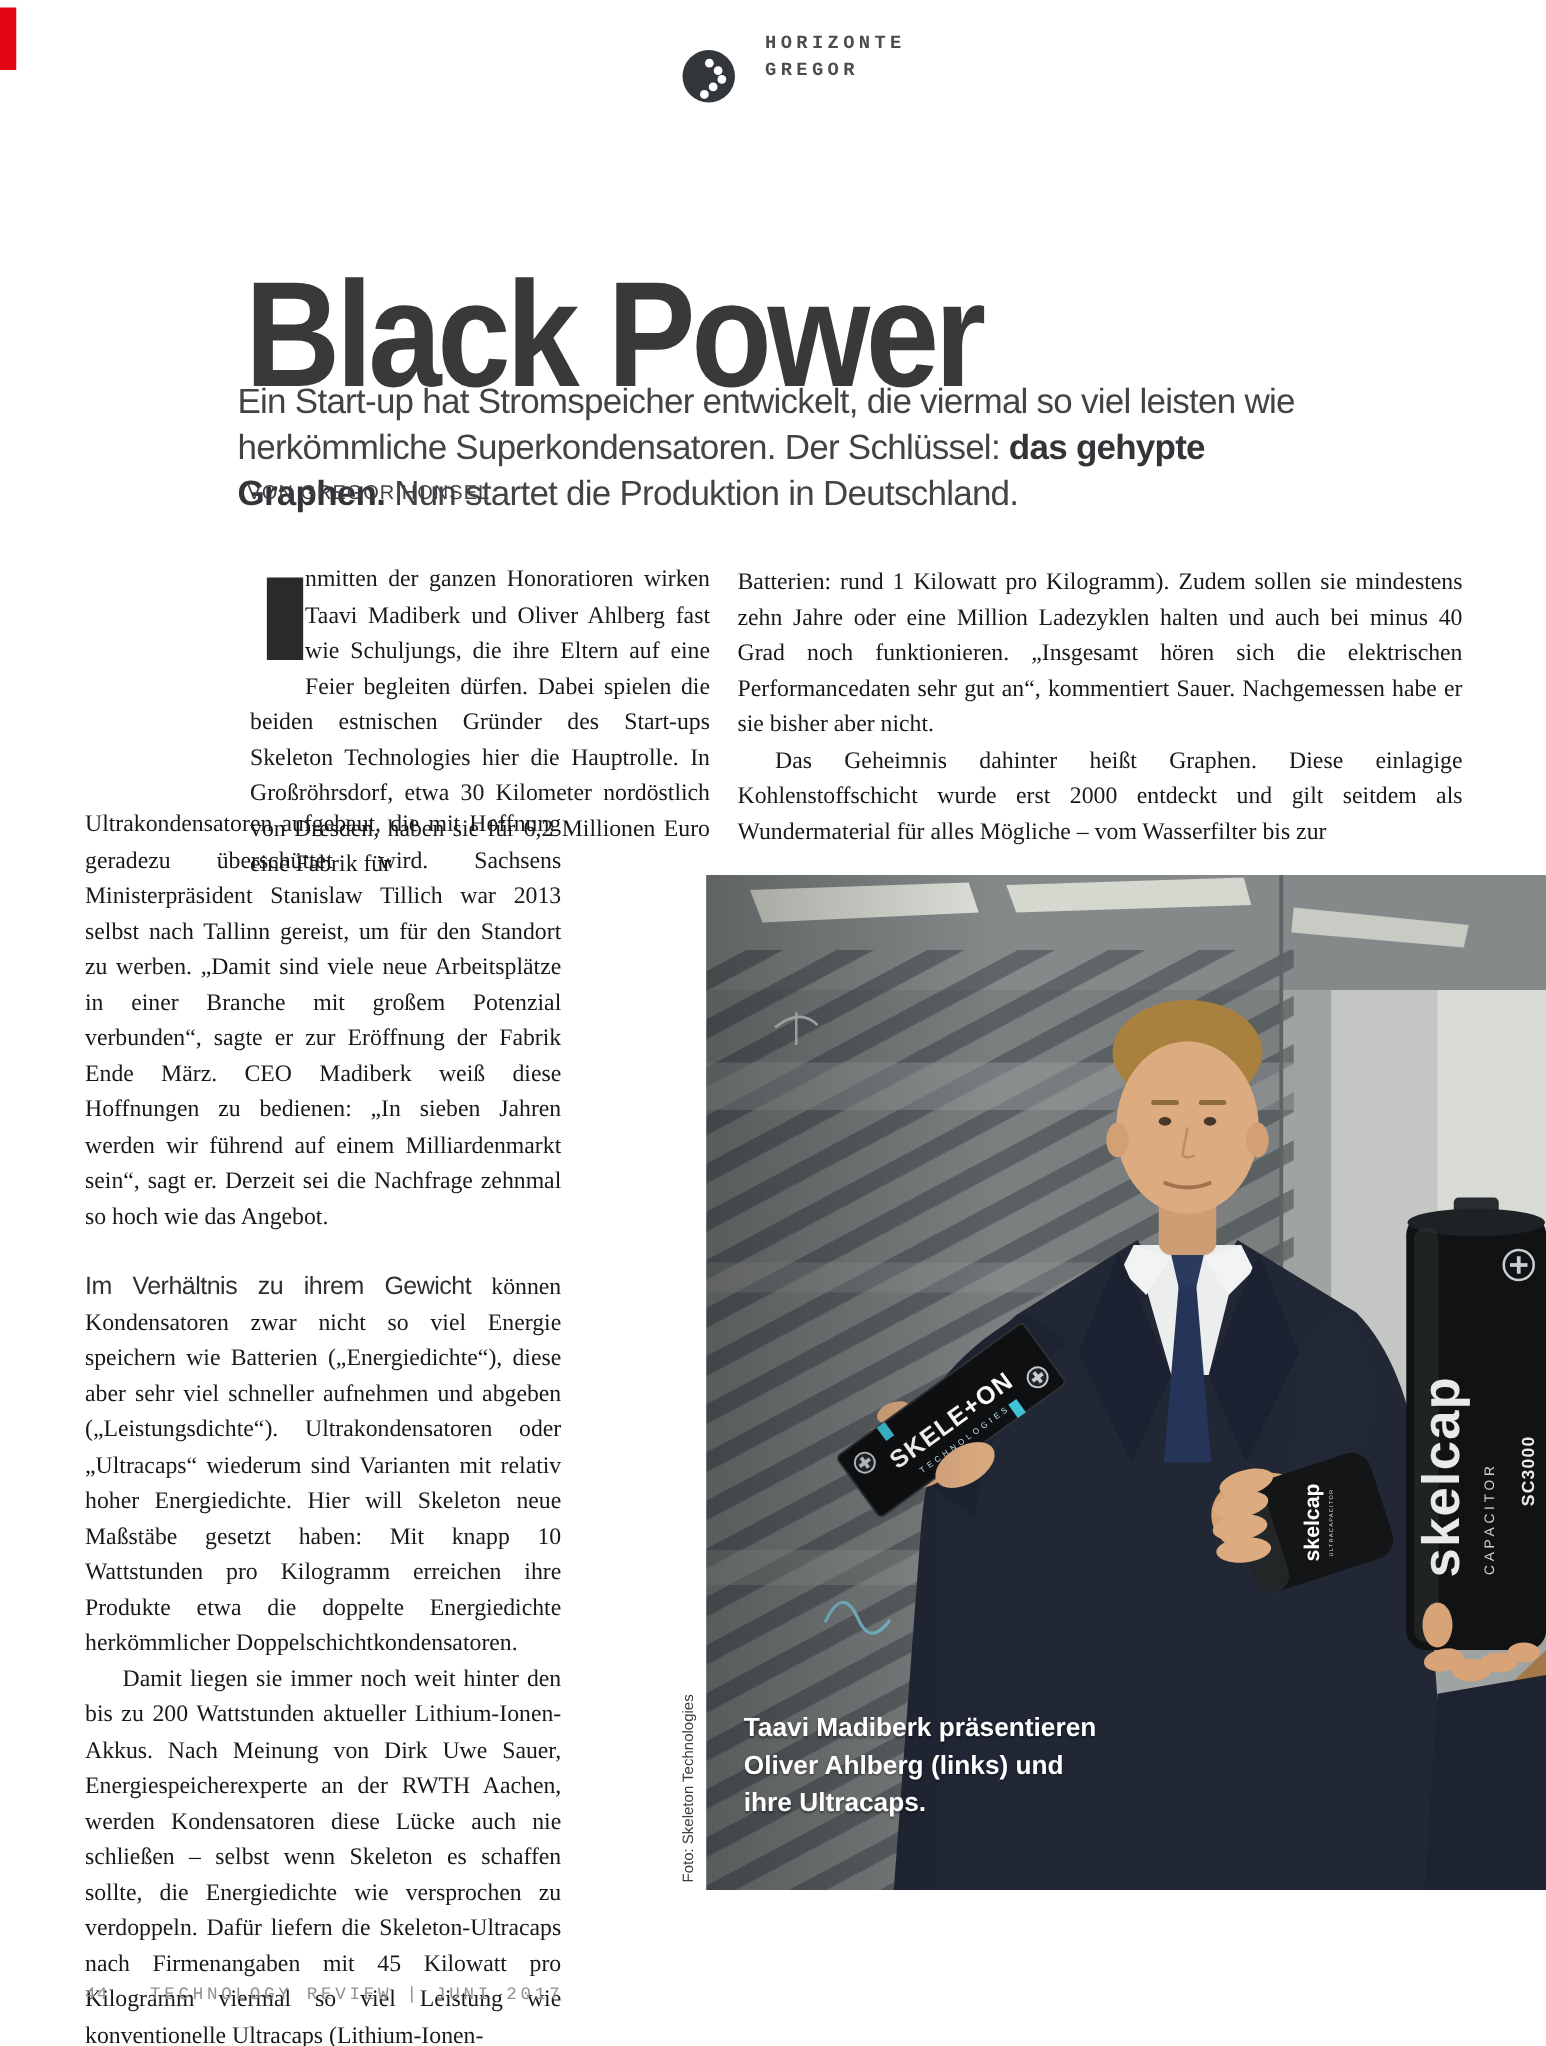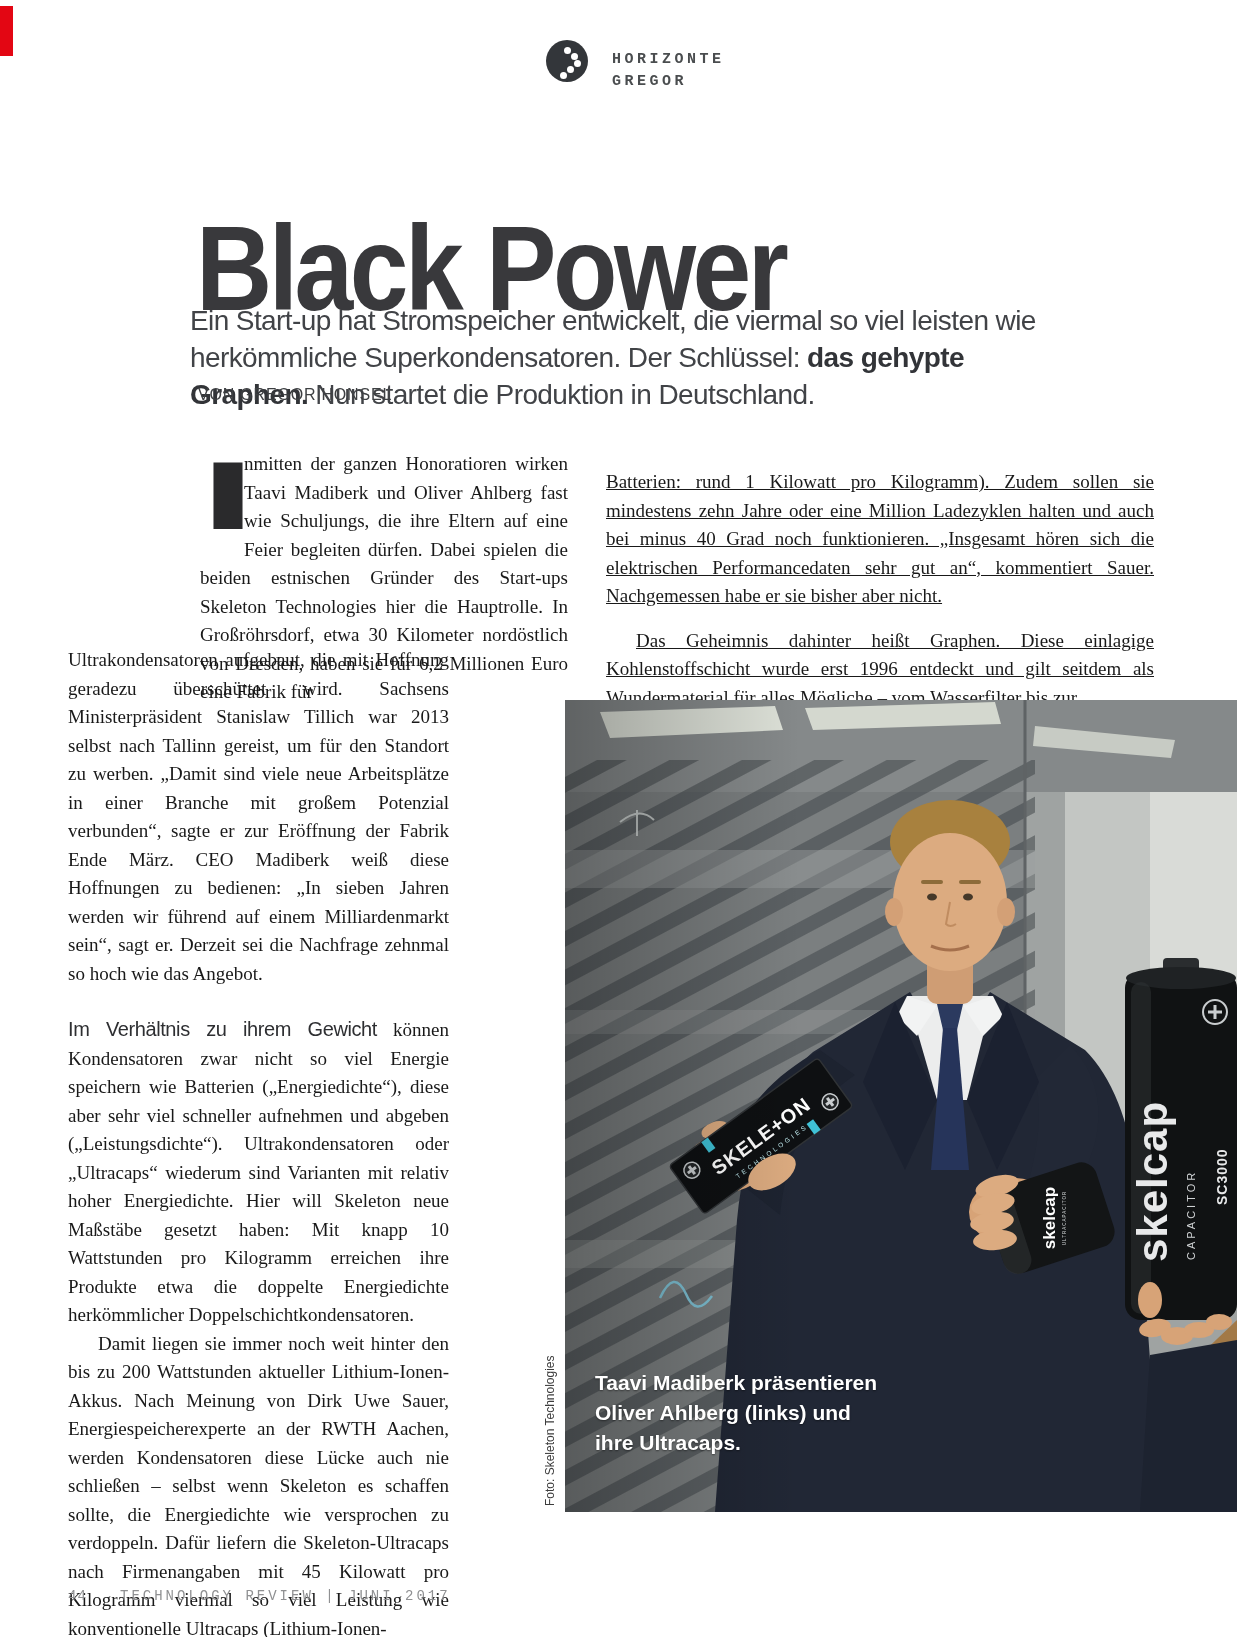--- a/index.html
+++ b/index.html
@@ -3,21 +3,21 @@
 <meta charset="utf-8">
 <style>
   html,body{margin:0;padding:0;background:#e8e8e8;}
   .page{position:relative;width:1237px;height:1637px;background:#ffffff;overflow:hidden;
         font-family:"Liberation Serif", serif;color:#191919;}
   
   .section-bar{position:absolute;left:0;top:6px;width:13px;height:50px;}
   
   .kicker-icon{position:absolute;left:546px;top:40px;width:42px;height:42px;border-radius:50%;background:#33363a;}
   .kicker-icon .dot{position:absolute;width:7px;height:7px;border-radius:50%;background:#ffffff;}
-  .kicker-text{position:absolute;left:612px;top:49px;font-family:"Liberation Mono", monospace;
+  .kicker-text{position:absolute;left:612px;top:24px;font-family:"Liberation Mono", monospace;
                font-size:15px;font-weight:bold;letter-spacing:3.5px;line-height:22px;color:#4a4d4f;}
   
   .headline{position:absolute;left:196px;top:128px;font-family:"Liberation Sans", sans-serif;
             font-weight:800;font-size:120px;line-height:120px;letter-spacing:-4px;color:#39393c;
             transform:scaleX(.88);transform-origin:left top;white-space:nowrap;}
   
   .standfirst{position:absolute;left:190px;top:274px;width:868px;font-family:"Liberation Sans", sans-serif;
               font-size:28px;line-height:37px;letter-spacing:-.6px;color:#414347;}
   .standfirst b{font-weight:800;color:#323438;}
   .byline{position:absolute;left:198px;top:386px;font-family:"Liberation Sans", sans-serif;
@@ -27,21 +27,21 @@
   .opening{position:absolute;left:200px;top:450px;width:368px;}
   .dropcap{float:left;width:32px;height:82px;margin:7px 12px 0 0;font-family:"Liberation Sans", sans-serif;
            font-weight:900;font-size:96px;line-height:78px;color:#2a2a2c;transform:scale(2.1,1);transform-origin:left top;}
   .col1{position:absolute;left:68px;top:646px;width:381px;}
   .col1 p{margin:0;}
   .col1 .gap{margin-top:27px;}
   .col1 .indent{text-indent:30px;}
   .subhead{font-family:"Liberation Sans", sans-serif;font-weight:400;font-size:20px;
            letter-spacing:-.4px;color:#2e2f32;}
   .col2{position:absolute;left:590px;top:452px;width:580px;}
-  .col2 p{margin:16px;text-decoration:underline;}
+  .col2 p{margin:0;}
   .col2 .indent{text-indent:30px;}
   
   .photo{position:absolute;left:565px;top:700px;width:672px;height:812px;overflow:hidden;background:#7b7f80;}
   .caption{position:absolute;left:595px;top:1368px;font-family:"Liberation Sans", sans-serif;
            font-weight:bold;font-size:21px;line-height:30px;color:#ffffff;text-shadow:0 1px 2px rgba(0,0,0,.45);}
   .credit{position:absolute;left:543px;top:1506px;transform:rotate(-90deg);transform-origin:0 0;
           font-family:"Liberation Sans", sans-serif;font-size:12px;color:#3c3c3c;white-space:nowrap;}
   
   .footer{position:absolute;top:1588px;font-family:"Liberation Mono", monospace;font-size:14px;
           letter-spacing:3px;color:#8f9092;}
@@ -79,21 +79,21 @@
   </div>
 
   <div class="col1 copy">
     <p>Ultrakondensatoren aufgebaut, die mit Hoffnung geradezu überschüttet wird. Sachsens Ministerpräsident Stanislaw Tillich war 2013 selbst nach Tallinn gereist, um für den Standort zu werben. „Damit sind viele neue Arbeitsplätze in einer Branche mit großem Potenzial verbunden“, sagte er zur Eröffnung der Fabrik Ende März. CEO Madiberk weiß diese Hoffnungen zu bedienen: „In sieben Jahren werden wir führend auf einem Milliardenmarkt sein“, sagt er. Derzeit sei die Nachfrage zehnmal so hoch wie das Angebot.</p>
     <p class="gap"><span class="subhead">Im Verhältnis zu ihrem Gewicht</span><span> können Kondensatoren zwar nicht so viel Energie speichern wie Batterien („Energiedichte“), diese aber sehr viel schneller aufnehmen und abgeben („Leistungsdichte“). Ultrakondensatoren oder „Ultracaps“ wiederum sind Varianten mit relativ hoher Energiedichte. Hier will Skeleton neue Maßstäbe gesetzt haben: Mit knapp 10 Wattstunden pro Kilogramm erreichen ihre Produkte etwa die doppelte Energiedichte herkömmlicher Doppelschichtkondensatoren.</span></p>
     <p class="indent">Damit liegen sie immer noch weit hinter den bis zu 200 Wattstunden aktueller Lithium-Ionen-Akkus. Nach Meinung von Dirk Uwe Sauer, Energiespeicherexperte an der RWTH Aachen, werden Kondensatoren diese Lücke auch nie schließen – selbst wenn Skeleton es schaffen sollte, die Energiedichte wie versprochen zu verdoppeln. Dafür liefern die Skeleton-Ultracaps nach Firmenangaben mit 45 Kilowatt pro Kilogramm viermal so viel Leistung wie konventionelle Ultracaps (Lithium-Ionen-</p>
   </div>
 
   <div class="col2 copy">
     <p>Batterien: rund 1 Kilowatt pro Kilogramm). Zudem sollen sie mindestens zehn Jahre oder eine Million Ladezyklen halten und auch bei minus 40 Grad noch funktionieren. „Insgesamt hören sich die elektrischen Performancedaten sehr gut an“, kommentiert Sauer. Nachgemessen habe er sie bisher aber nicht.</p>
-    <p class="indent">Das Geheimnis dahinter heißt Graphen. Diese einlagige Kohlenstoffschicht wurde erst 1996 entdeckt und gilt seitdem als Wundermaterial für alles Mögliche – vom Wasserfilter bis zur</p>
+    <p class="indent">Das Geheimnis dahinter heißt Graphen. Diese einlagige Kohlenstoffschicht wurde erst 2000 entdeckt und gilt seitdem als Wundermaterial für alles Mögliche – vom Wasserfilter bis zur</p>
   </div>
 
   <div class="photo">
     <svg width="672" height="812" viewBox="0 0 672 812">
       <defs>
         <pattern id="diag" patternUnits="userSpaceOnUse" width="34" height="34" patternTransform="rotate(62)">
           <rect width="34" height="34" fill="none"></rect>
           <rect width="14" height="34" fill="#41464a" opacity="0.55"></rect>
         </pattern>
         <linearGradient id="vig" x1="0" y1="0" x2="1" y2="0">

